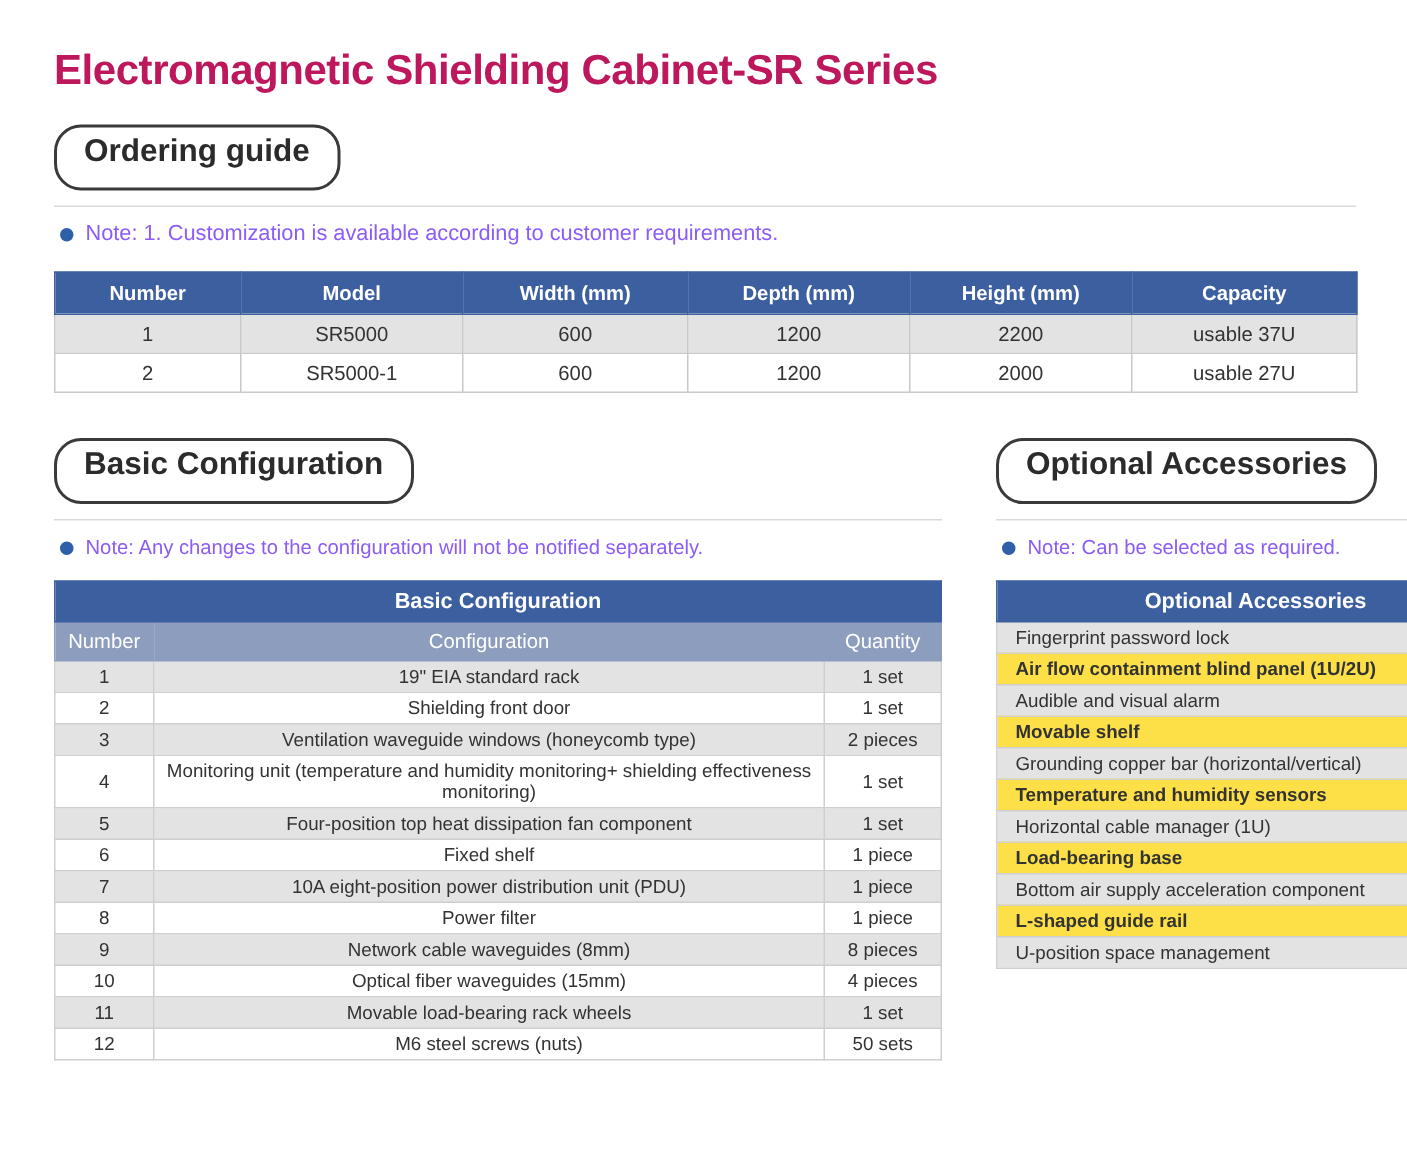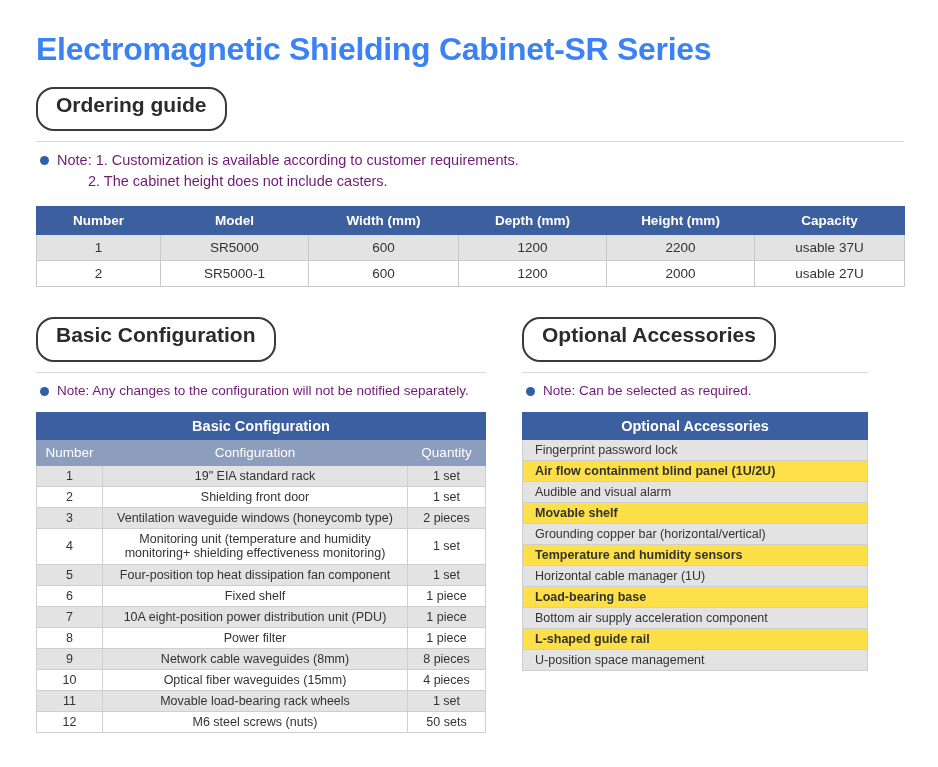--- a/index.html
+++ b/index.html
@@ -15,23 +15,23 @@
     overflow: hidden;
   }
   .page {
     position: relative;
     width: 938px;
     height: 767px;
     box-sizing: border-box;
     padding: 28px 34px 0 36px;
   }
   .main-title {
-    font-size: 32px;
-    font-weight: bold;
-    color: #3b82f6;
+    font-size: 28px;
+    font-weight: bold;
+    color: #be185d;
     letter-spacing: -0.3px;
     margin: 4px 0 0 0;
     line-height: 1.1;
   }
   
   .pill {
     display: inline-block;
     border: 2px solid #3a3a3a;
     border-radius: 18px;
     padding: 4px 18px 12px 18px;
@@ -43,21 +43,21 @@
   }
   .rule {
     height: 1px;
     background: #d9d9d9;
     margin: 10px 0 8px 0;
   }
   .note-row {
     display: flex;
     align-items: flex-start;
     font-size: 14.5px;
-    color: #701a75;
+    color: #8b5cf6;
     line-height: 1.45;
   }
   .bullet {
     width: 9px;
     height: 9px;
     background: #2f5fa8;
     border-radius: 50%;
     margin: 6px 8px 0 4px;
     flex: none;
   }
@@ -99,21 +99,21 @@
   .ord-table tr.plain td {
     background: #ffffff;
   }
 
   
   .cols {
     display: flex;
     gap: 36px;
     margin-top: 30px;
   }
-  .col-left { width: 450px; flex: none; }
+  .col-left { width: 592px; flex: none; }
   .col-right { width: 346px; flex: none; }
 
   .sec-note {
     font-size: 13.5px;
     margin-top: 2px;
   }
 
   
   .cfg-table {
     margin-top: 12px;
@@ -181,21 +181,20 @@
 
   <h1 class="main-title">Electromagnetic Shielding Cabinet-SR Series</h1>
 
   <div style="margin-top:20px;">
     <div class="pill">Ordering guide</div>
     <div class="rule"></div>
     <div class="note-row">
       <span class="bullet"></span>
       <div class="note-lines">
         <div>Note: 1. Customization is available according to customer requirements.</div>
-        <div class="note-indent">2. The cabinet height does not include casters.</div>
       </div>
     </div>
 
     <table class="ord-table">
       <colgroup>
         <col style="width:124px">
           <col style="width:148px">
           <col style="width:150px">
         <col style="width:148px">
           <col style="width:148px">

